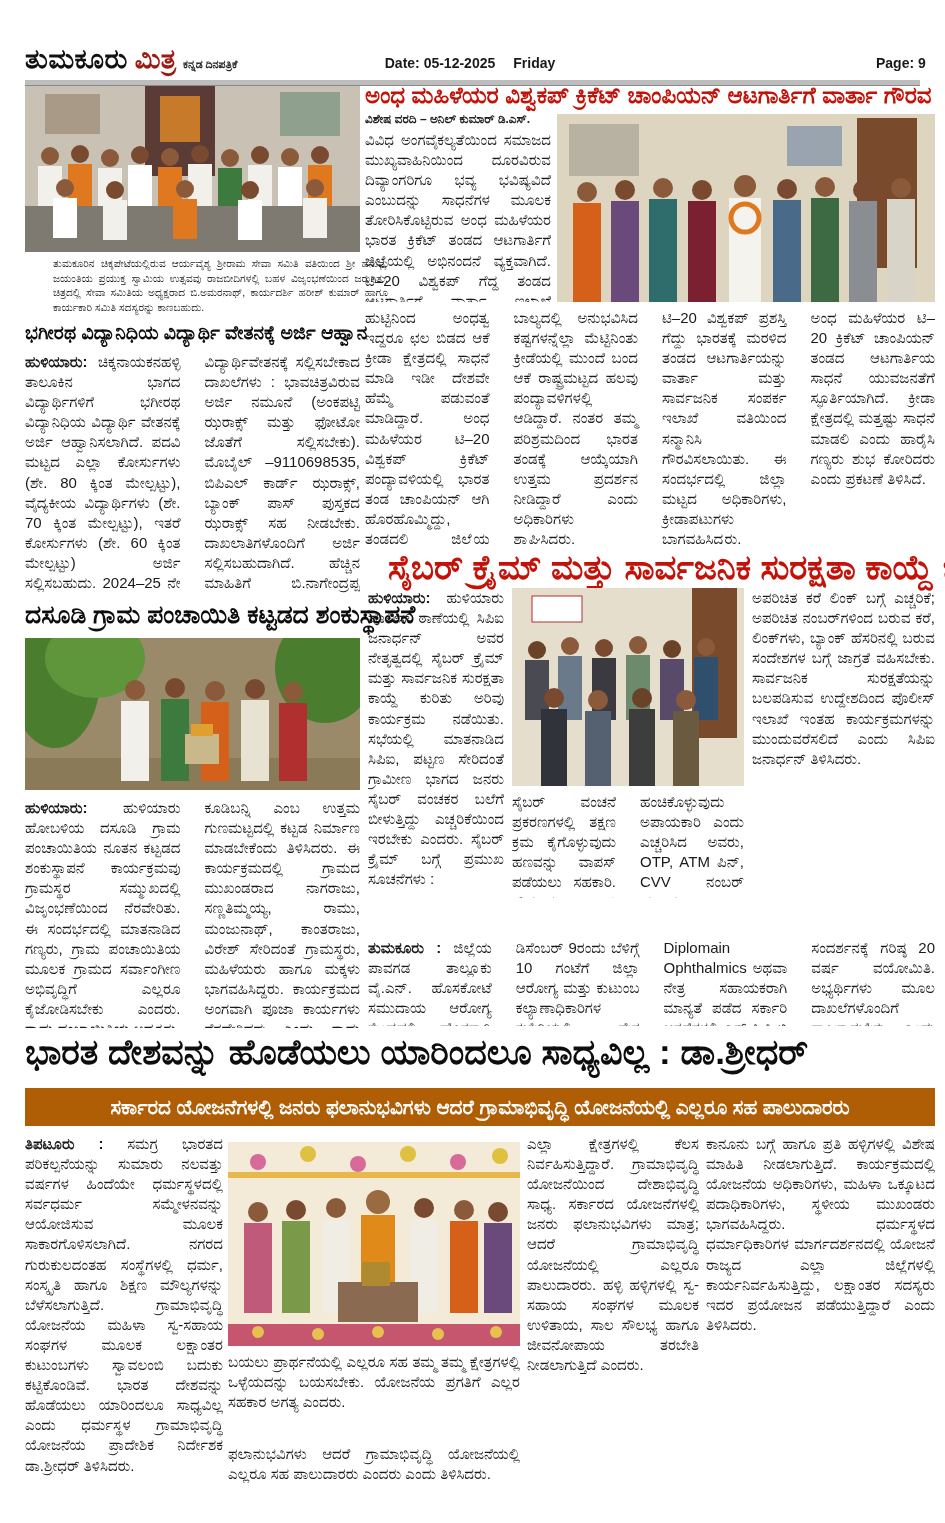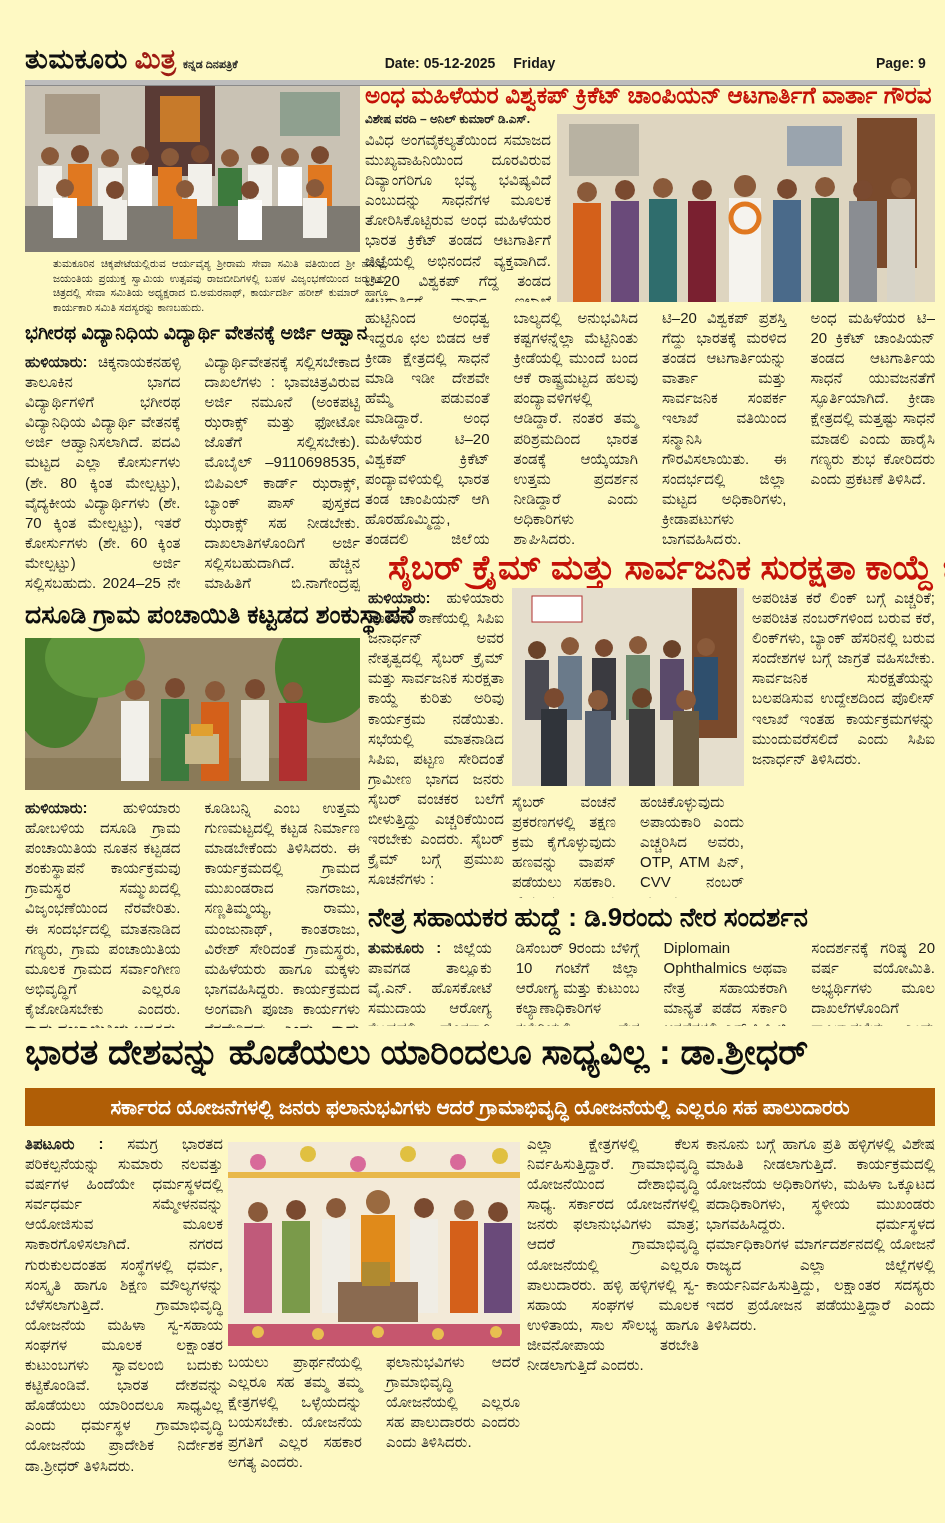--- a/index.html
+++ b/index.html
@@ -1,26 +1,26 @@
 <!DOCTYPE html>
 <html><head>
 <meta charset="utf-8">
 <style>
   html,body{margin:0;padding:0;background:#e8e8e4;}
   .page{
     position:relative;width:945px;height:1523px;margin:0 auto;
-    background:#fef9c3;font-family:"Liberation Sans","DejaVu Sans",sans-serif;
+    background:#ffffff;font-family:"Liberation Sans","DejaVu Sans",sans-serif;
     color:#1a1a1a;overflow:hidden;box-shadow:0 0 6px rgba(0,0,0,.3);
   }
   .abs{position:absolute;}
   
   #masthead{top:44px;left:25px;height:34px;display:flex;align-items:baseline;gap:7px;}
   .mh-main{font-size:27px;font-weight:bold;color:#111;letter-spacing:.5px;}
   .mh-accent{font-size:27px;font-weight:bold;color:#9e1b13;}
-  .mh-tag{font-size:11px;font-weight:bold;color:#222;}
+  .mh-tag{font-size:11px;font-weight:bold;color:#222;font-family:Liberation Serif, serif;}
   #date-line{top:55px;left:470px;transform:translateX(-50%);font-size:14px;font-weight:bold;display:flex;gap:18px;}
   #page-no{top:55px;left:876px;font-size:14px;font-weight:bold;}
   #header-rule{top:80px;left:25px;width:895px;height:5px;background:#bdbdbd;border-bottom:1px solid #8a8a8a;}
   
   .body-txt{font-size:15px;line-height:1.34;text-align:justify;overflow:hidden;}
   .cols{display:flex;gap:24px;}
   .cols > div{flex:1;}
   .h-red{color:#c41208;font-weight:bold;}
   .h-blk{color:#0d0d0d;font-weight:bold;}
   .dl{font-weight:bold;}
@@ -47,21 +47,21 @@
   #photo-cy{top:588px;left:512px;width:232px;height:198px;}
   #cy-mid{top:792px;left:512px;width:232px;height:106px;}
   #cy-col4{top:588px;left:752px;width:183px;height:310px;}
   #nt-headline{top:902px;left:368px;width:567px;height:32px;font-size:26px;white-space:nowrap;}
   #nt-cols{top:938px;left:368px;width:567px;height:88px;}
   #sr-headline{top:1032px;left:25px;width:910px;height:48px;font-size:35px;white-space:nowrap;}
   #sr-bar{top:1088px;left:25px;width:910px;height:38px;background:#b05e06;color:#fff;
           display:flex;align-items:center;justify-content:center;font-size:20px;font-weight:bold;white-space:nowrap;}
   #sr-col1{top:1134px;left:25px;width:198px;height:378px;}
   #photo-sr{top:1142px;left:228px;width:292px;height:204px;}
-  #sr-sub{top:1352px;left:228px;width:292px;height:160px;}
+  #sr-sub{top:1352px;left:228px;width:292px;height:160px;flex-direction:column;}
   #sr-col3{top:1134px;left:527px;width:172px;height:378px;}
   #sr-col4{top:1134px;left:706px;width:229px;height:378px;}
 </style>
 </head>
 <body>
 
 <div class="page">
 
   <div class="abs" id="masthead">
     <span class="mh-main">ತುಮಕೂರು</span>
@@ -225,21 +225,20 @@
           <rect x="161" y="123" width="26" height="75" fill="#6a5a40"></rect>
       </g>
     </svg>
   </div>
   <div class="abs cols body-txt" id="cy-mid">
     <div>ಸೈಬರ್ ವಂಚನೆ ಪ್ರಕರಣಗಳಲ್ಲಿ ತಕ್ಷಣ ಕ್ರಮ ಕೈಗೊಳ್ಳುವುದು ಹಣವನ್ನು ವಾಪಸ್ ಪಡೆಯಲು ಸಹಕಾರಿ. ವೈಯಕ್ತಿಕ ಬ್ಯಾಂಕಿಂಗ್ ಮಾಹಿತಿಯನ್ನು ಯಾರೊಂದಿಗೂ ಹಂಚಿಕೊಳ್ಳಬಾರದು. ಠಾಣೆ ಕೊಠಡಿಗೆ 112 ಅಥವಾ 1930 ಸೈಬರ್ ಕ್ರೈಂ ಸಹಾಯವಾಣಿಗೆ ಕರೆ ಮಾಡಿ ದೂರು ದಾಖಲಿಸಬೇಕು.</div>
     <div>ಹಂಚಿಕೊಳ್ಳುವುದು ಅಪಾಯಕಾರಿ ಎಂದು ಎಚ್ಚರಿಸಿದ ಅವರು, OTP, ATM ಪಿನ್, CVV ನಂಬರ್ ಯಾರಿಗೂ ನೀಡಬಾರದು; ಅಪರಿಚಿತ ಲಿಂಕ್‌ಗಳನ್ನು ಒತ್ತಬಾರದು; ‘ಡಿಜಿಟಲ್ ಅರೆಸ್ಟ್’ ಎಂಬುದು ವಂಚನೆಯ ತಂತ್ರ ಎಂದು ಸ್ಪಷ್ಟಪಡಿಸಿದರು.</div>
   </div>
   <div class="abs body-txt" id="cy-col4">ಅಪರಿಚಿತ ಕರೆ ಲಿಂಕ್ ಬಗ್ಗೆ ಎಚ್ಚರಿಕೆ; ಅಪರಿಚಿತ ನಂಬರ್‌ಗಳಿಂದ ಬರುವ ಕರೆ, ಲಿಂಕ್‌ಗಳು, ಬ್ಯಾಂಕ್ ಹೆಸರಿನಲ್ಲಿ ಬರುವ ಸಂದೇಶಗಳ ಬಗ್ಗೆ ಜಾಗ್ರತೆ ವಹಿಸಬೇಕು. ಸಾರ್ವಜನಿಕ ಸುರಕ್ಷತೆಯನ್ನು ಬಲಪಡಿಸುವ ಉದ್ದೇಶದಿಂದ ಪೊಲೀಸ್ ಇಲಾಖೆ ಇಂತಹ ಕಾರ್ಯಕ್ರಮಗಳನ್ನು ಮುಂದುವರೆಸಲಿದೆ ಎಂದು ಸಿಪಿಐ ಜನಾರ್ಧನ್ ತಿಳಿಸಿದರು.</div>
 
-  <div class="abs h-blk" id="nt-headline">ನೇತ್ರ ಸಹಾಯಕರ ಹುದ್ದೆ : ಡಿ.9ರಂದು ನೇರ ಸಂದರ್ಶನ</div>
   <div class="abs cols body-txt" id="nt-cols">
     <div><b class="dl">ತುಮಕೂರು :</b> <span>ಜಿಲ್ಲೆಯ ಪಾವಗಡ ತಾಲ್ಲೂಕು ವೈ.ಎನ್. ಹೊಸಕೋಟೆ ಸಮುದಾಯ ಆರೋಗ್ಯ ಕೇಂದ್ರದಲ್ಲಿ ಹೊಸದಾಗಿ ಸ್ಥಾಪಿಸಿರುವ ಆಶಾಕಿರಣ ದೃಷ್ಟಿ ಕೇಂದ್ರದಲ್ಲಿ ಖಾಲಿಯಿರುವ 1 ನೇತ್ರ ಸಹಾಯಕ (Para Medical Ophthalmic Assistant) ಹುದ್ದೆಗೆ ಗುತ್ತಿಗೆ ಆಧಾರದ ಮೇಲೆ ನೇಮಕಾತಿ ಮಾಡಿಕೊಳ್ಳಲಾಗುವುದು.</span></div>
     <div>ಡಿಸೆಂಬರ್ 9ರಂದು ಬೆಳಿಗ್ಗೆ 10 ಗಂಟೆಗೆ ಜಿಲ್ಲಾ ಆರೋಗ್ಯ ಮತ್ತು ಕುಟುಂಬ ಕಲ್ಯಾಣಾಧಿಕಾರಿಗಳ ಕಚೇರಿಯಲ್ಲಿ ನೇರ ಸಂದರ್ಶನ ನಡೆಯಲಿದೆ. ಆಸಕ್ತ ಅಭ್ಯರ್ಥಿಗಳು 2 ವರ್ಷದ ಅನುಭವ ಹೊಂದಿರಬೇಕು.</div>
     <div>Diplomain Ophthalmics ಅಥವಾ ನೇತ್ರ ಸಹಾಯಕರಾಗಿ ಮಾನ್ಯತೆ ಪಡೆದ ಸರ್ಕಾರಿ ಆಸ್ಪತ್ರೆಗಳಲ್ಲಿ ಎನ್.ಪಿ.ಸಿ.ಬಿ ನಿಯಮಾನುಸಾರ ತರಬೇತಿ ಪಡೆದಿರಬೇಕು. ಕಂಪ್ಯೂಟರ್ ಬಳಕೆಗೆ ಬೇಕಾಗುವ ಕಂಪ್ಯೂಟರ್ ಬೇಸಿಕ್ ಕೋರ್ಸ್‌ನಲ್ಲಿ ಉತ್ತೀರ್ಣರಾಗಿರಬೇಕು.</div>
     <div>ಸಂದರ್ಶನಕ್ಕೆ ಗರಿಷ್ಠ 20 ವರ್ಷ ವಯೋಮಿತಿ. ಅಭ್ಯರ್ಥಿಗಳು ಮೂಲ ದಾಖಲೆಗಳೊಂದಿಗೆ ಹಾಜರಾಗಬೇಕು ಎಂದು ಜಿಲ್ಲಾ ಆರೋಗ್ಯ ಮತ್ತು ಕುಟುಂಬ ಕಲ್ಯಾಣಾಧಿಕಾರಿ ಡಾ. ಚಂದ್ರಶೇಖರ್ ಪ್ರಕಟಣೆಯಲ್ಲಿ ತಿಳಿಸಿದ್ದಾರೆ.</div>
   </div>
 
   <div class="abs h-blk" id="sr-headline">ಭಾರತ ದೇಶವನ್ನು ಹೊಡೆಯಲು ಯಾರಿಂದಲೂ ಸಾಧ್ಯವಿಲ್ಲ : ಡಾ.ಶ್ರೀಧರ್</div>
   <div class="abs" id="sr-bar">ಸರ್ಕಾರದ ಯೋಜನೆಗಳಲ್ಲಿ ಜನರು ಫಲಾನುಭವಿಗಳು ಆದರೆ ಗ್ರಾಮಾಭಿವೃದ್ಧಿ ಯೋಜನೆಯಲ್ಲಿ ಎಲ್ಲರೂ ಸಹ ಪಾಲುದಾರರು</div>
   <div class="abs body-txt" id="sr-col1"><b class="dl">ತಿಪಟೂರು :</b> <span>ಸಮಗ್ರ ಭಾರತದ ಪರಿಕಲ್ಪನೆಯನ್ನು ಸುಮಾರು ನಲವತ್ತು ವರ್ಷಗಳ ಹಿಂದೆಯೇ ಧರ್ಮಸ್ಥಳದಲ್ಲಿ ಸರ್ವಧರ್ಮ ಸಮ್ಮೇಳನವನ್ನು ಆಯೋಜಿಸುವ ಮೂಲಕ ಸಾಕಾರಗೊಳಿಸಲಾಗಿದೆ. ನಗರದ ಗುರುಕುಲದಂತಹ ಸಂಸ್ಥೆಗಳಲ್ಲಿ ಧರ್ಮ, ಸಂಸ್ಕೃತಿ ಹಾಗೂ ಶಿಕ್ಷಣ ಮೌಲ್ಯಗಳನ್ನು ಬೆಳೆಸಲಾಗುತ್ತಿದೆ. ಗ್ರಾಮಾಭಿವೃದ್ಧಿ ಯೋಜನೆಯ ಮಹಿಳಾ ಸ್ವ-ಸಹಾಯ ಸಂಘಗಳ ಮೂಲಕ ಲಕ್ಷಾಂತರ ಕುಟುಂಬಗಳು ಸ್ವಾವಲಂಬಿ ಬದುಕು ಕಟ್ಟಿಕೊಂಡಿವೆ. ಭಾರತ ದೇಶವನ್ನು ಹೊಡೆಯಲು ಯಾರಿಂದಲೂ ಸಾಧ್ಯವಿಲ್ಲ ಎಂದು ಧರ್ಮಸ್ಥಳ ಗ್ರಾಮಾಭಿವೃದ್ಧಿ ಯೋಜನೆಯ ಪ್ರಾದೇಶಿಕ ನಿರ್ದೇಶಕ ಡಾ.ಶ್ರೀಧರ್ ತಿಳಿಸಿದರು.</span></div>

